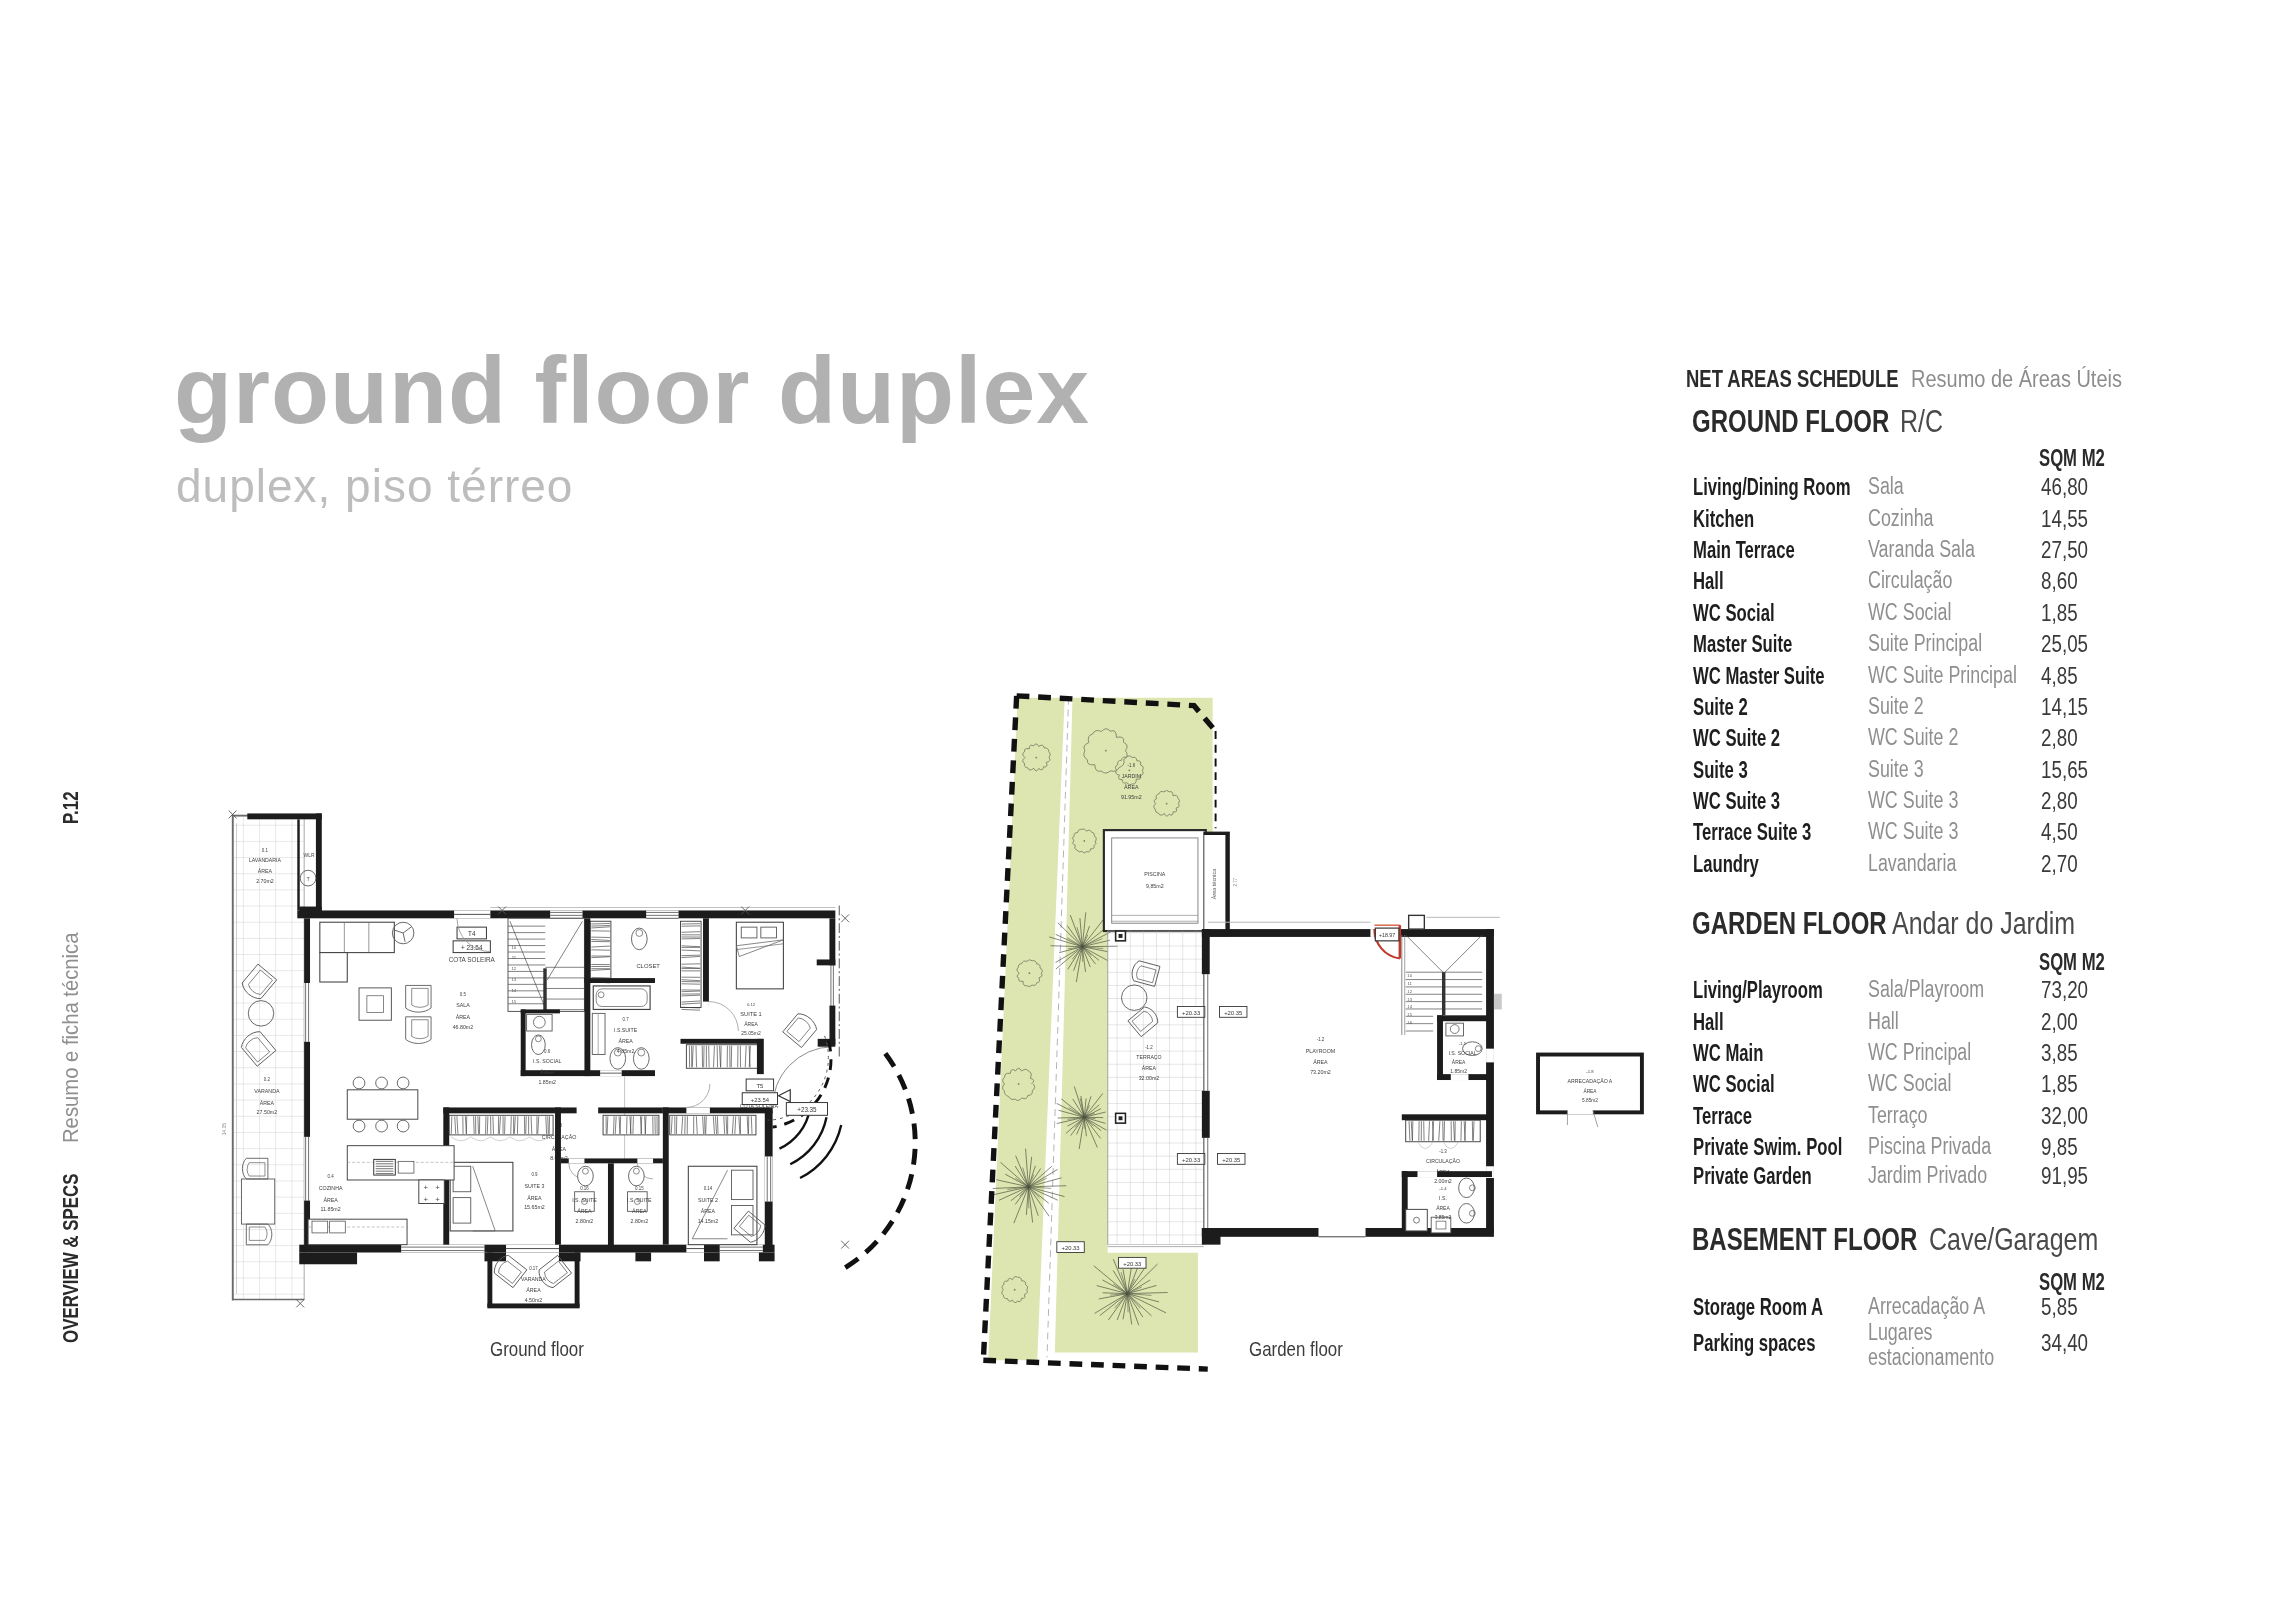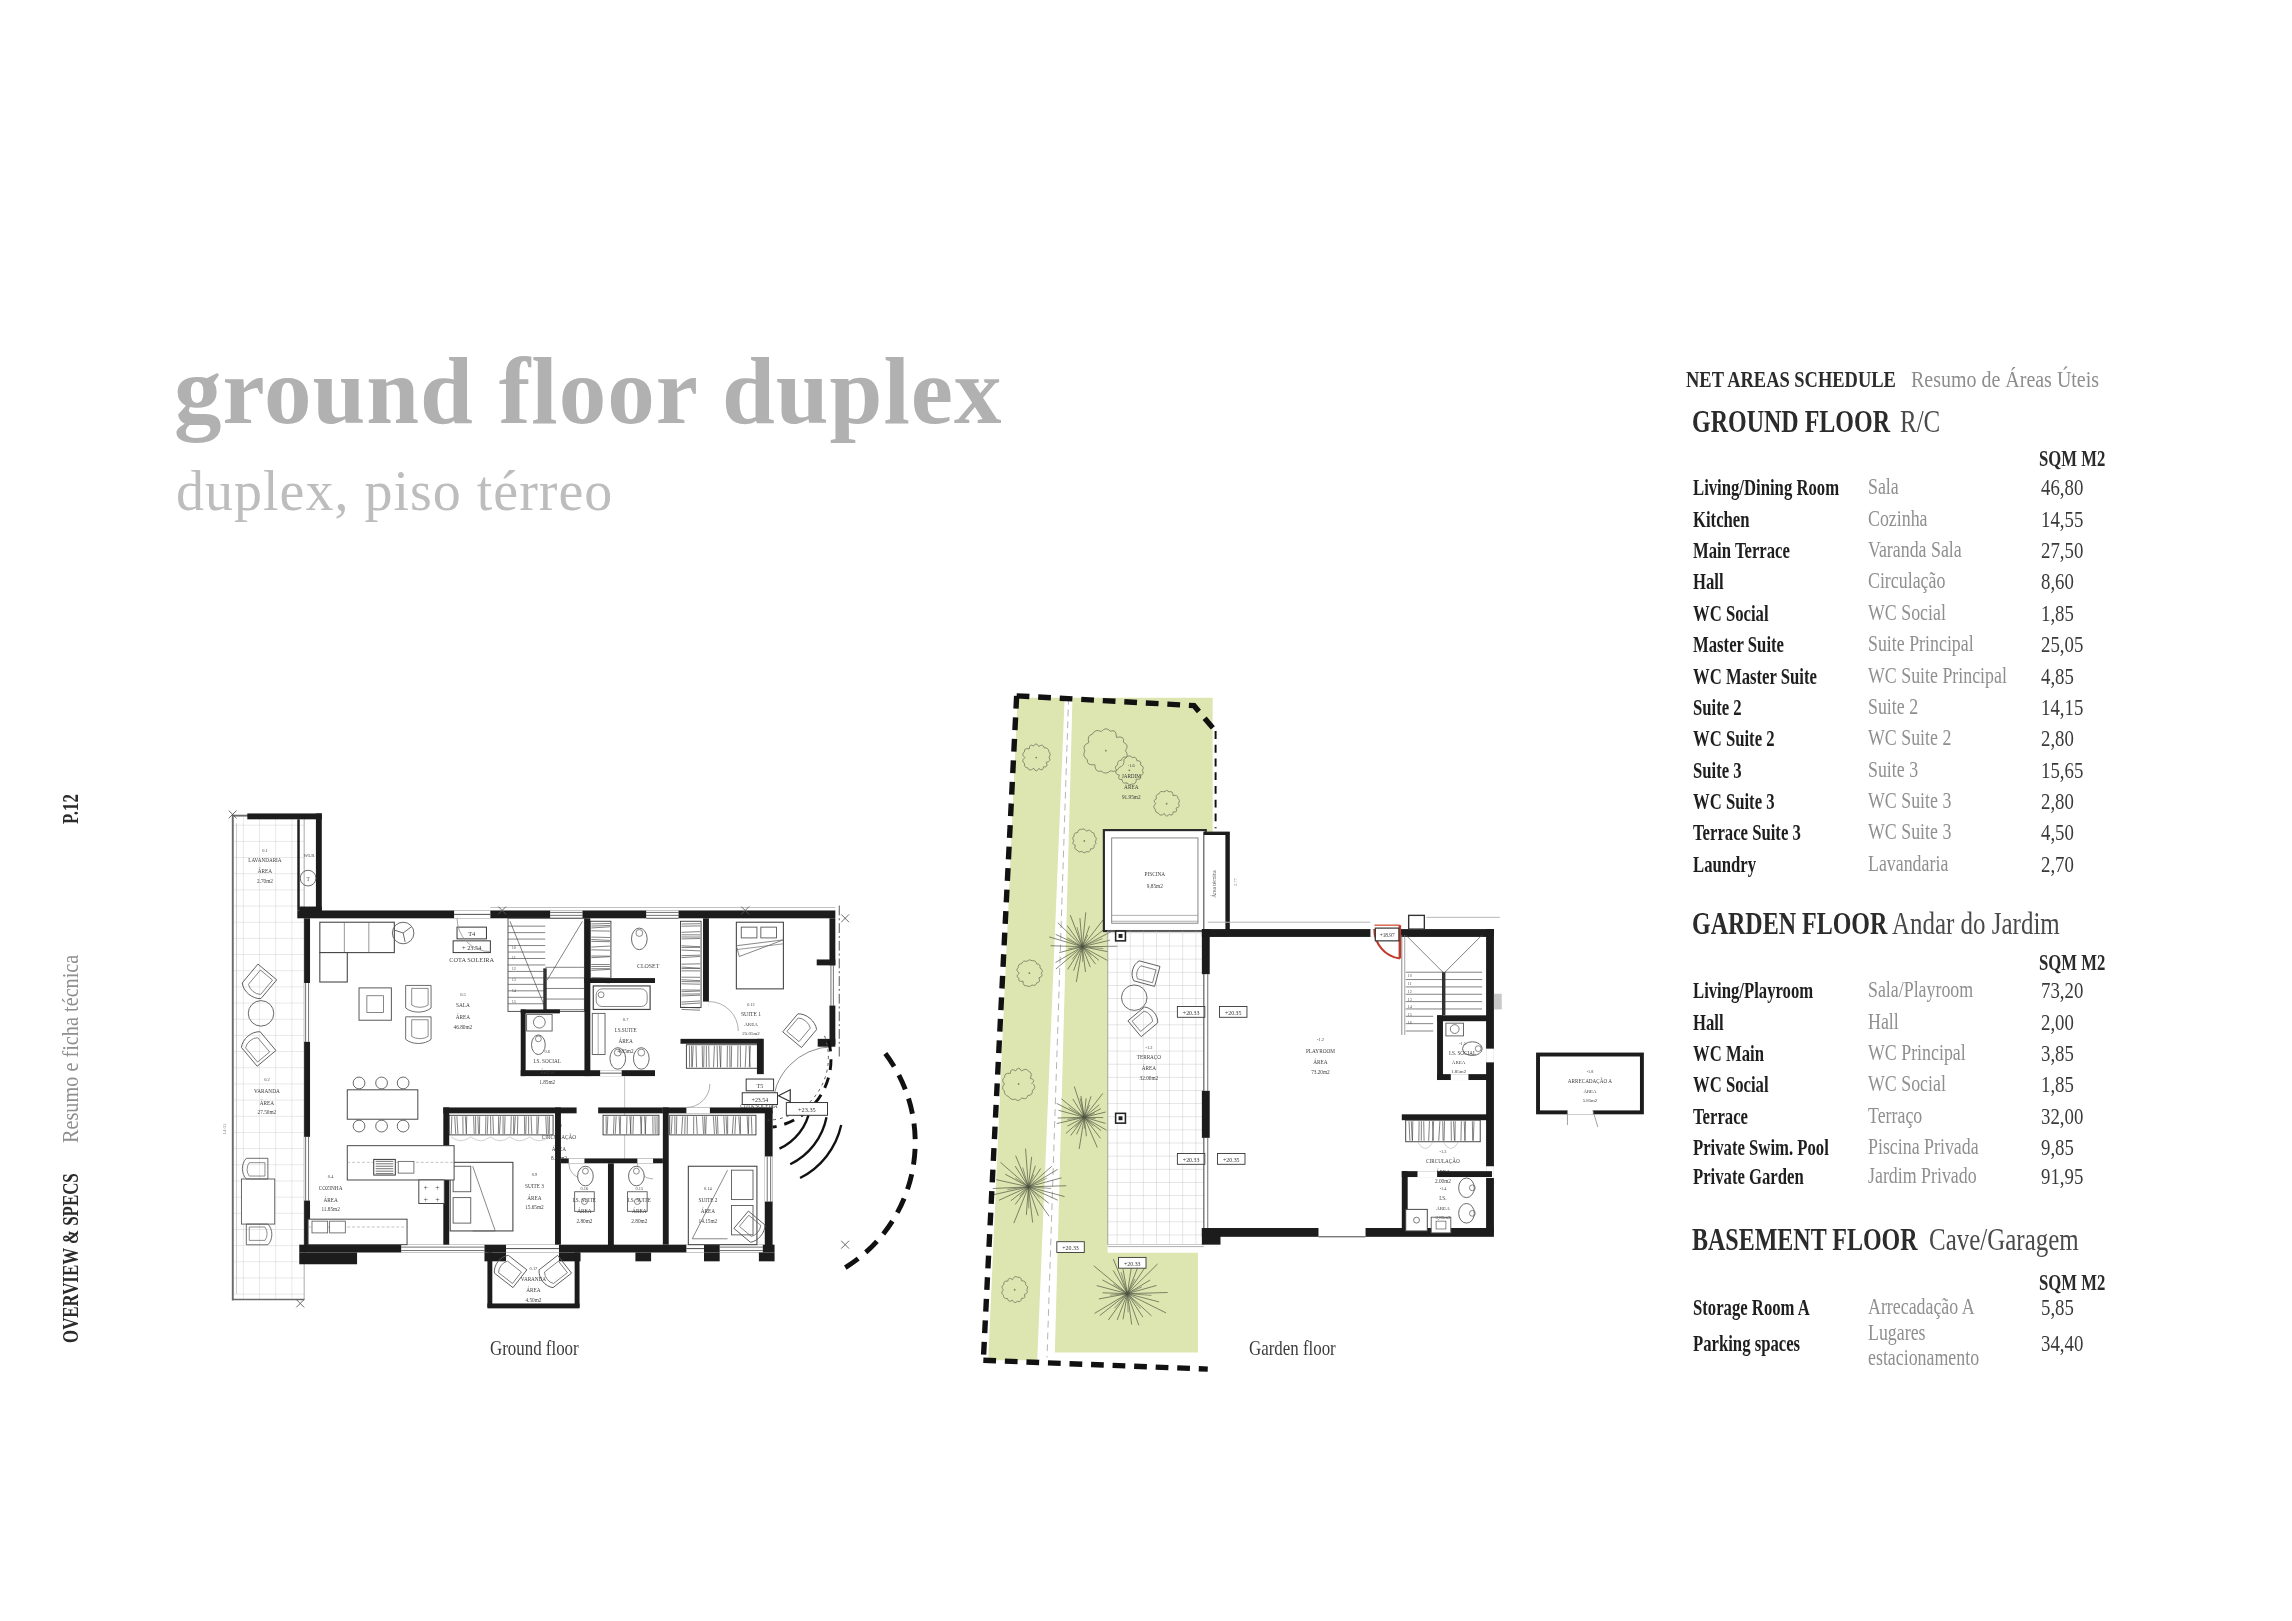--- a/index.html
+++ b/index.html
@@ -1,20 +1,20 @@
 <!DOCTYPE html>
 <html><head>
 <meta charset="utf-8">
 <style>
   html,body{margin:0;padding:0;background:#ffffff;}
   #page{position:relative;width:2293px;height:1621px;background:#ffffff;overflow:hidden;
-        font-family:Liberation Serif, serif;}
+        font-family:Liberation Sans, sans-serif;}
   .abs{position:absolute;transform-origin:left top;}
   .ttl{font-weight:bold;color:#b1b1b1;font-size:95px;letter-spacing:1px;white-space:nowrap;}
-  .sub{color:#bdbdbd;font-size:56px;letter-spacing:1px;white-space:nowrap;}
+  .sub{color:#bdbdbd;font-size:46px;letter-spacing:1px;white-space:nowrap;}
   .h1en{font-size:23.5px;font-weight:bold;color:#2b2b2b;transform:scaleX(.785);white-space:nowrap;}
   .h1pt{font-size:23.5px;color:#8d8d8d;transform:scaleX(.85);white-space:nowrap;}
   .h2en{font-size:32px;font-weight:bold;color:#2b2b2b;transform:scaleX(.75);white-space:nowrap;}
   .h2pt{font-size:32px;color:#4a4a4a;transform:scaleX(.78);white-space:nowrap;}
   .sqm{font-size:23.5px;font-weight:bold;color:#2b2b2b;transform:scaleX(.71);white-space:nowrap;}
   .r-en{font-size:23.5px;font-weight:bold;color:#1e1e1e;position:absolute;left:0;transform:scaleX(.71);transform-origin:left top;white-space:nowrap;}
   .r-pt{font-size:23.5px;color:#8f8f8f;position:absolute;left:175px;transform:scaleX(.76);transform-origin:left top;white-space:nowrap;line-height:24.5px;}
   .r-nm{font-size:23.5px;color:#3a3a3a;position:absolute;left:348px;transform:scaleX(.80);transform-origin:left top;white-space:nowrap;}
   .cap{font-size:20.6px;color:#3c3c3c;transform:scaleX(.82);white-space:nowrap;}
 </style>

